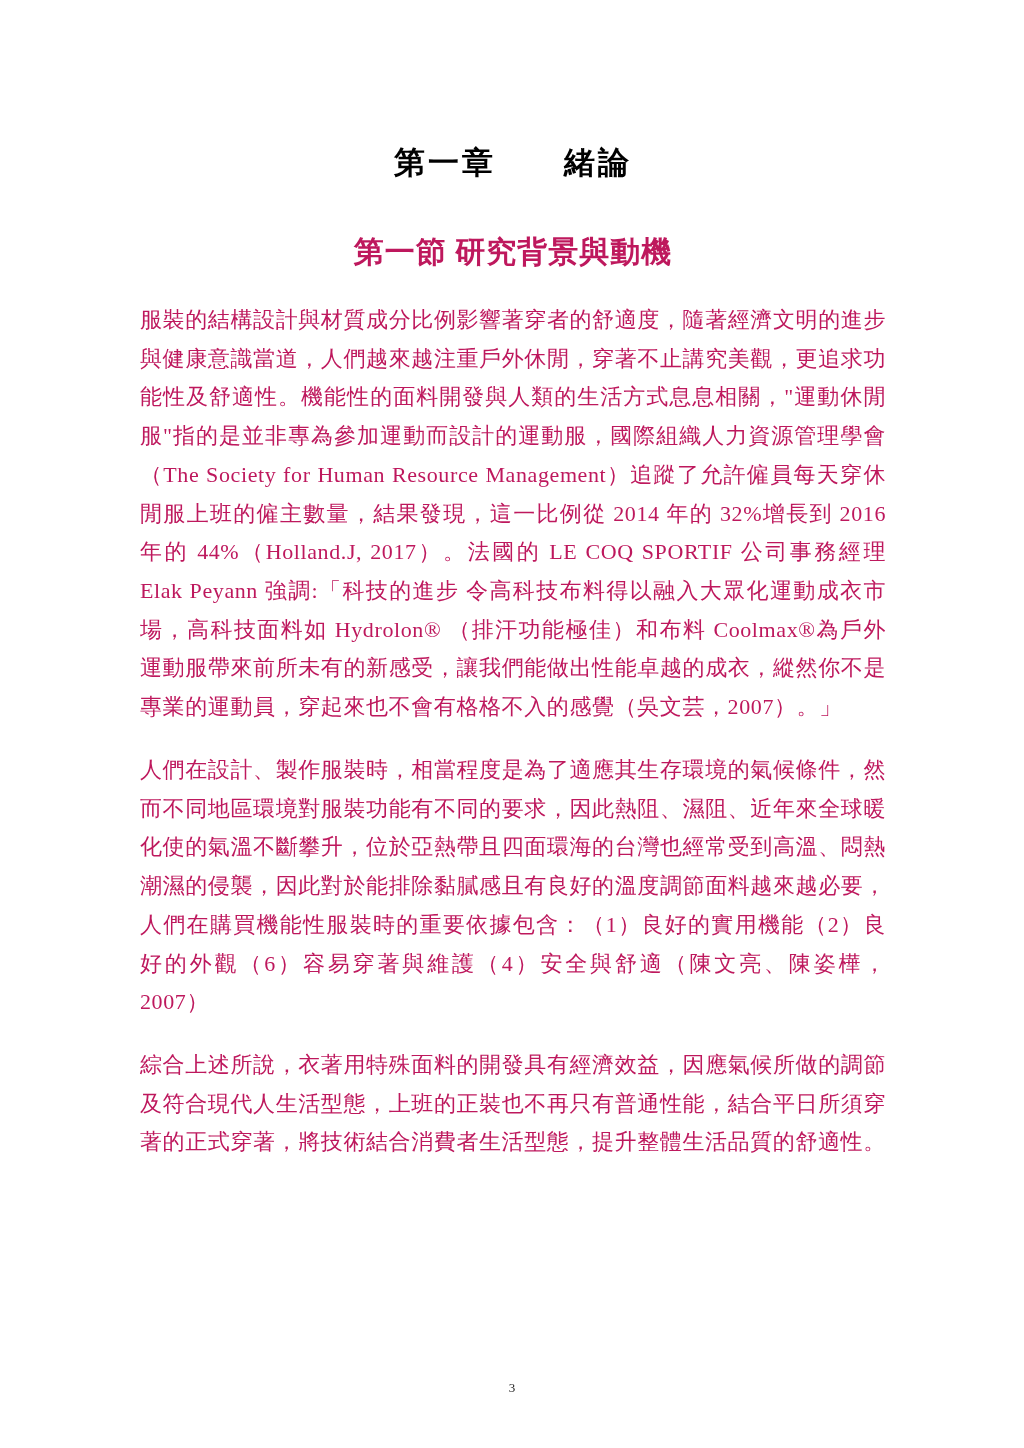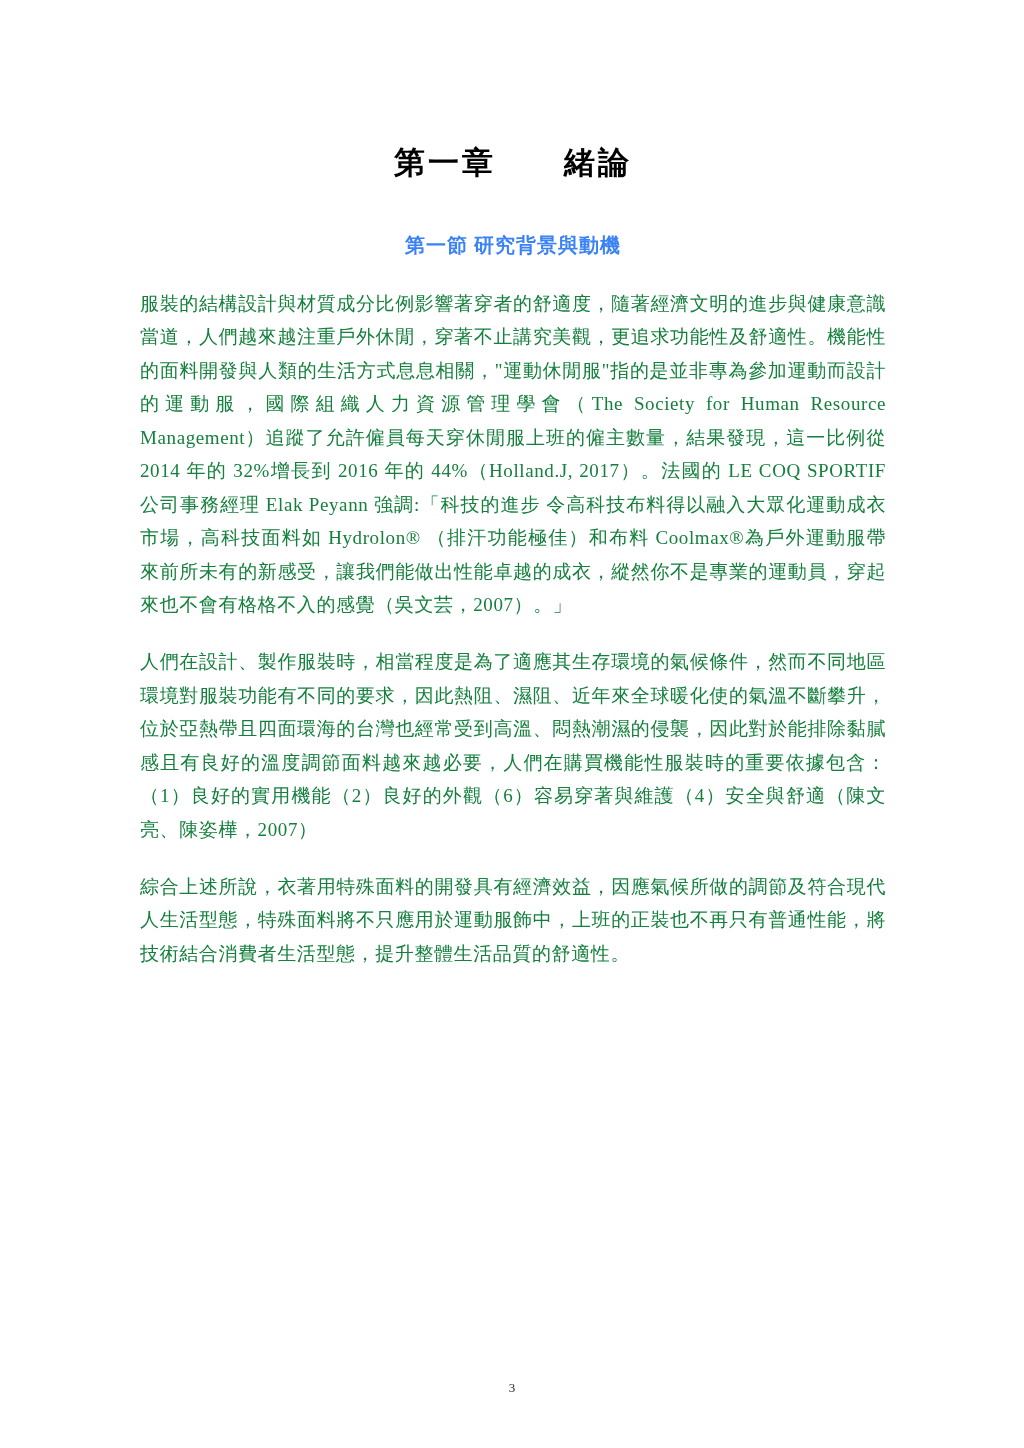--- a/index.html
+++ b/index.html
@@ -24,34 +24,34 @@
   .chapter-title {
     text-align: center;
     font-size: 31px;
     font-weight: bold;
     letter-spacing: 3px;
     margin: 0 0 48px 0;
     color: #000000;
   }
   .section-title {
     text-align: center;
-    font-size: 20px;
+    font-size: 30px;
     font-weight: bold;
     letter-spacing: 1px;
     margin: 0 0 28px 0;
-    color: #3b82f6;
+    color: #be185d;
   }
   .body-text p {
-    font-size: 19px;
+    font-size: 22px;
     line-height: 1.76;
     text-align: justify;
     text-justify: inter-ideograph;
     letter-spacing: 0.6px;
     margin: 0 0 24px 0;
-    color: #15803d;
+    color: #be185d;
   }
   .page-number {
     position: absolute;
     left: 0;
     bottom: 52px;
     width: 100%;
     text-align: center;
     font-size: 13px;
     color: #222222;
   }
@@ -61,18 +61,18 @@
 
 <div class="page">
 
   <h1 class="chapter-title">第一章　　緒論</h1>
 
   <h2 class="section-title">第一節 研究背景與動機</h2>
 
   <div class="body-text">
     <p>服裝的結構設計與材質成分比例影響著穿者的舒適度，隨著經濟文明的進步與健康意識當道，人們越來越注重戶外休閒，穿著不止講究美觀，更追求功能性及舒適性。機能性的面料開發與人類的生活方式息息相關，"運動休閒服"指的是並非專為參加運動而設計的運動服，國際組織人力資源管理學會（The Society for Human Resource Management）追蹤了允許僱員每天穿休閒服上班的僱主數量，結果發現，這一比例從 2014 年的 32%增長到 2016 年的 44%（Holland.J, 2017）。法國的 LE COQ SPORTIF 公司事務經理 Elak Peyann 強調:「科技的進步 令高科技布料得以融入大眾化運動成衣市場，高科技面料如 Hydrolon® （排汗功能極佳）和布料 Coolmax®為戶外運動服帶來前所未有的新感受，讓我們能做出性能卓越的成衣，縱然你不是專業的運動員，穿起來也不會有格格不入的感覺（吳文芸，2007）。」</p>
     <p>人們在設計、製作服裝時，相當程度是為了適應其生存環境的氣候條件，然而不同地區環境對服裝功能有不同的要求，因此熱阻、濕阻、近年來全球暖化使的氣溫不斷攀升，位於亞熱帶且四面環海的台灣也經常受到高溫、悶熱潮濕的侵襲，因此對於能排除黏膩感且有良好的溫度調節面料越來越必要，人們在購買機能性服裝時的重要依據包含：（1）良好的實用機能（2）良好的外觀（6）容易穿著與維護（4）安全與舒適（陳文亮、陳姿樺，2007）</p>
-    <p>綜合上述所說，衣著用特殊面料的開發具有經濟效益，因應氣候所做的調節及符合現代人生活型態，特殊面料將不只應用於運動服飾中，上班的正裝也不再只有普通性能，將技術結合消費者生活型態，提升整體生活品質的舒適性。</p>
+    <p>綜合上述所說，衣著用特殊面料的開發具有經濟效益，因應氣候所做的調節及符合現代人生活型態，上班的正裝也不再只有普通性能，結合平日所須穿著的正式穿著，將技術結合消費者生活型態，提升整體生活品質的舒適性。</p>
   </div>
 
   <div class="page-number">3</div>
 
 </div>
 
 </body></html>

